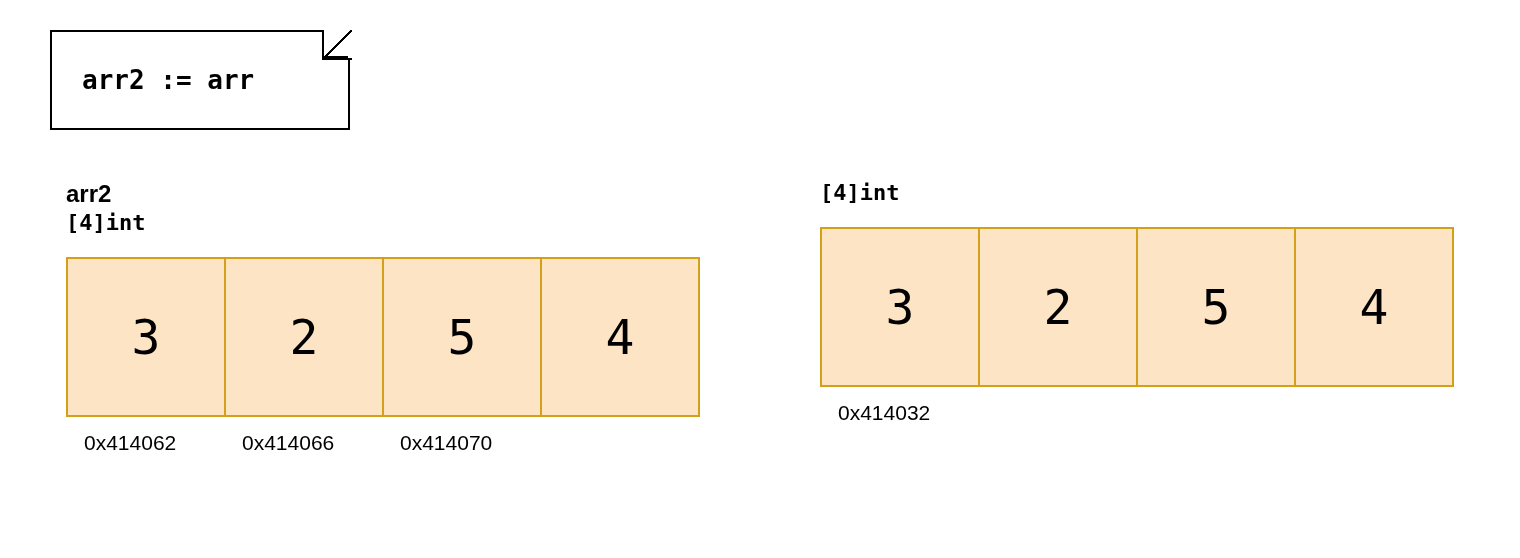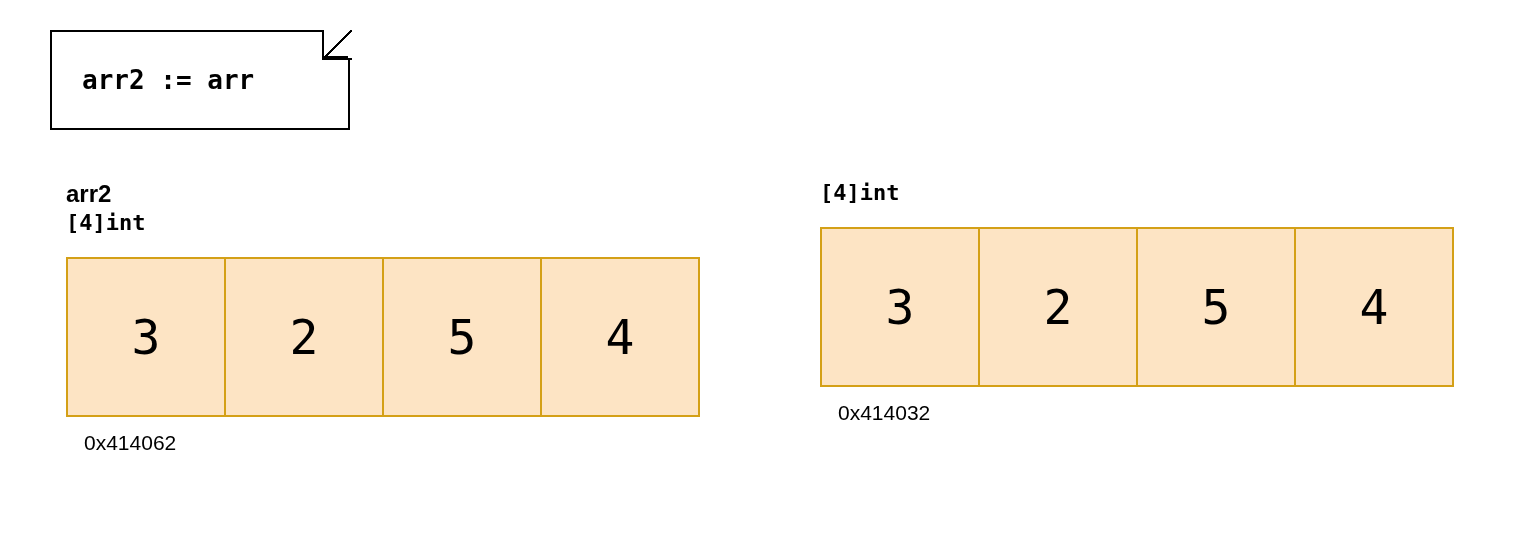--- a/index.html
+++ b/index.html
@@ -133,20 +133,22 @@
     <div class="arr-name">arr2</div>
     <div class="arr-type">[4]int</div>
     <div class="cells">
       <div class="cell">3</div>
       <div class="cell">2</div>
       <div class="cell">5</div>
       <div class="cell">4</div>
     </div>
     <div class="addrs">
       <div class="addr">0x414062</div>
+      <div class="addr">0x414066</div>
+      <div class="addr">0x414070</div>
     </div>
   </div>
 
   <div class="array-block">
     <div class="arr-type">[4]int</div>
     <div class="cells">
       <div class="cell">3</div>
       <div class="cell">2</div>
       <div class="cell">5</div>
       <div class="cell">4</div>

